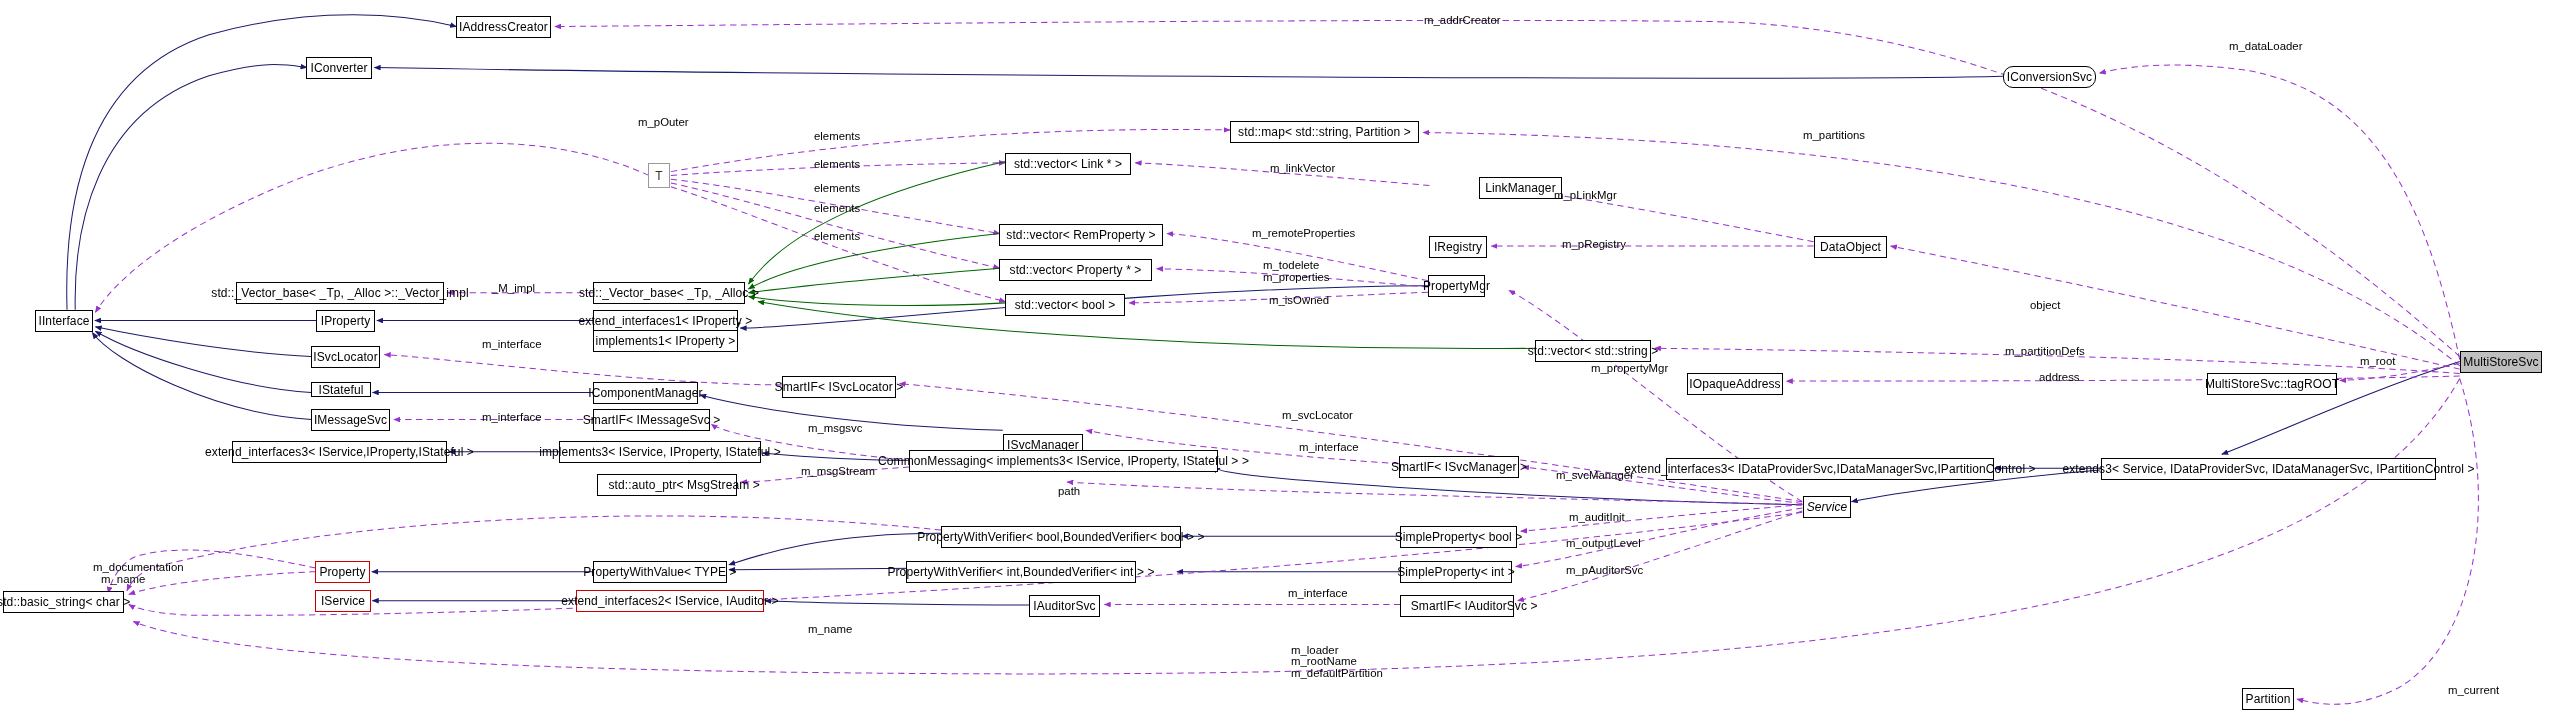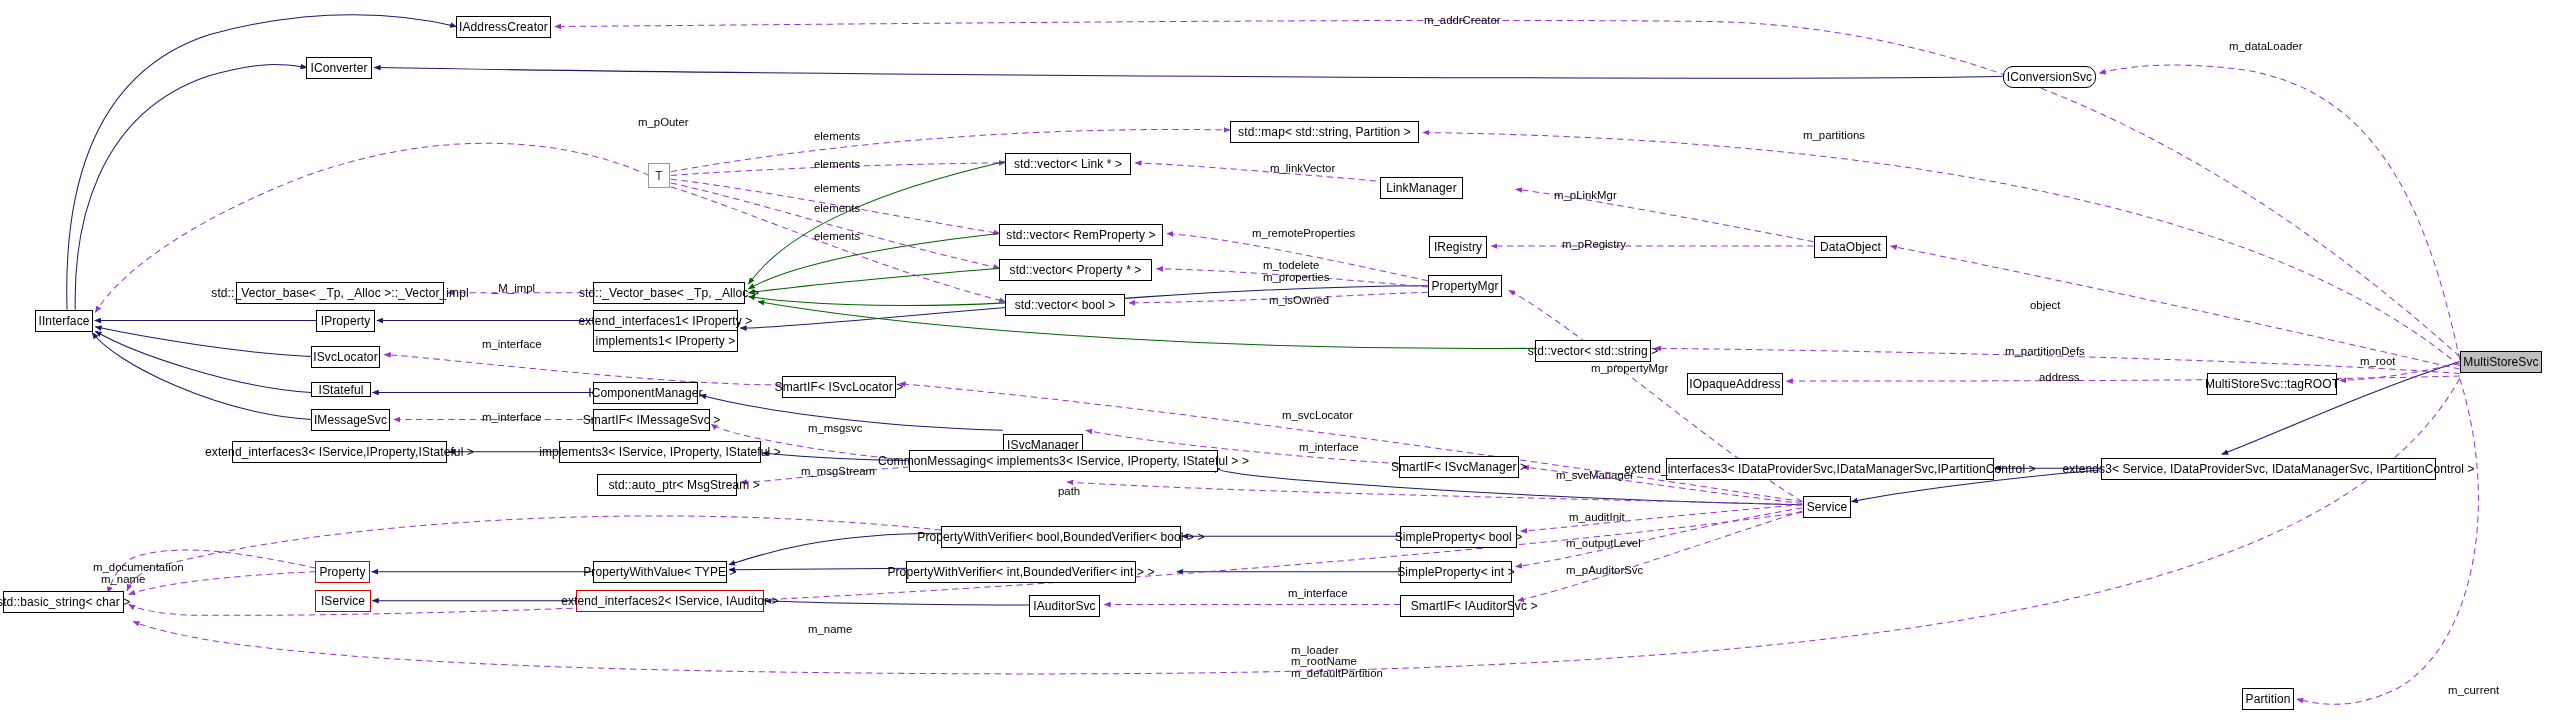--- a/index.html
+++ b/index.html
@@ -204,26 +204,26 @@
     </g>
   </svg>
 
   <div id="node-layer">
       <div class="node" style="left: 456px; top: 16px; width: 95px; height: 21.5px;">IAddressCreator</div>
       <div class="node" style="left: 306px; top: 57px; width: 66px; height: 21.5px;">IConverter</div>
       <div class="node" style="left: 2003px; top: 66px; width: 93px; height: 21.5px; border-radius: 10px;">IConversionSvc</div>
       <div class="node" style="left: 1230px; top: 121px; width: 189px; height: 21.5px;">std::map&lt; std::string, Partition &gt;</div>
       <div class="node tpl" style="left: 648px; top: 163px; width: 22px; height: 25px;">T</div>
       <div class="node" style="left: 1005px; top: 153px; width: 126px; height: 21.5px;">std::vector&lt; Link * &gt;</div>
-      <div class="node" style="left: 1380px; top: 177px; width: 83px; height: 21.5px;">LinkManager</div>
+      <div class="node" style="left: 1479px; top: 177px; width: 83px; height: 21.5px;">LinkManager</div>
       <div class="node" style="left: 1814px; top: 236px; width: 73px; height: 21.5px;">DataObject</div>
       <div class="node" style="left: 999px; top: 224px; width: 164px; height: 21.5px;">std::vector&lt; RemProperty &gt;</div>
       <div class="node" style="left: 1429px; top: 236px; width: 58px; height: 21.5px;">IRegistry</div>
       <div class="node" style="left: 999px; top: 259px; width: 153px; height: 21.5px;">std::vector&lt; Property * &gt;</div>
-      <div class="node" style="left: 1428px; top: 275px; width: 74px; height: 21.5px;">PropertyMgr</div>
+      <div class="node" style="left: 1428px; top: 275px; width: 57px; height: 21.5px;">PropertyMgr</div>
       <div class="node" style="left: 1005px; top: 294px; width: 120px; height: 21.5px;">std::vector&lt; bool &gt;</div>
       <div class="node" style="left: 236px; top: 282px; width: 208px; height: 21.5px;">std::_Vector_base&lt; _Tp, _Alloc &gt;::_Vector_impl</div>
       <div class="node" style="left: 593px; top: 282px; width: 152px; height: 21.5px;">std::_Vector_base&lt; _Tp, _Alloc &gt;</div>
       <div class="node" style="left: 35px; top: 310px; width: 58px; height: 21.5px;">IInterface</div>
       <div class="node" style="left: 316px; top: 310px; width: 59px; height: 21.5px;">IProperty</div>
       <div class="node" style="left: 593px; top: 310px; width: 145px; height: 21.5px;">extend_interfaces1&lt; IProperty &gt;</div>
       <div class="node" style="left: 1535px; top: 340px; width: 116px; height: 21.5px;">std::vector&lt; std::string &gt;</div>
       <div class="node current" style="left: 2460px; top: 351px; width: 82px; height: 21.5px;">MultiStoreSvc</div>
       <div class="node" style="left: 311px; top: 346px; width: 69px; height: 21.5px;">ISvcLocator</div>
       <div class="node" style="left: 593px; top: 330px; width: 145px; height: 21.5px;">implements1&lt; IProperty &gt;</div>
@@ -234,21 +234,21 @@
       <div class="node" style="left: 782px; top: 376px; width: 114px; height: 21.5px;">SmartIF&lt; ISvcLocator &gt;</div>
       <div class="node" style="left: 311px; top: 409px; width: 79px; height: 21.5px;">IMessageSvc</div>
       <div class="node" style="left: 593px; top: 409px; width: 117px; height: 21.5px;">SmartIF&lt; IMessageSvc &gt;</div>
       <div class="node" style="left: 1003px; top: 420px; width: 80px; height: 21.5px; margin-top: 14px;">ISvcManager</div>
       <div class="node" style="left: 232px; top: 441px; width: 215px; height: 21.5px;">extend_interfaces3&lt; IService,IProperty,IStateful &gt;</div>
       <div class="node" style="left: 559px; top: 441px; width: 202px; height: 21.5px;">implements3&lt; IService, IProperty, IStateful &gt;</div>
       <div class="node" style="left: 909px; top: 450px; width: 309px; height: 21.5px;">CommonMessaging&lt; implements3&lt; IService, IProperty, IStateful &gt; &gt;</div>
       <div class="node" style="left: 1399px; top: 456px; width: 120px; height: 21.5px;">SmartIF&lt; ISvcManager &gt;</div>
       <div class="node" style="left: 1666px; top: 458px; width: 328px; height: 21.5px;">extend_interfaces3&lt; IDataProviderSvc,IDataManagerSvc,IPartitionControl &gt;</div>
       <div class="node" style="left: 2101px; top: 458px; width: 335px; height: 21.5px;">extends3&lt; Service, IDataProviderSvc, IDataManagerSvc, IPartitionControl &gt;</div>
-      <div class="node" style="left: 1803px; top: 496px; width: 48px; height: 21.5px;">Service</div>
+      <div class="node" style="left: 1803px; top: 496px; width: 48px; height: 21.5px; font-style: italic;">Service</div>
       <div class="node" style="left: 597px; top: 474px; width: 140px; height: 21.5px; padding-left: 40px;">std::auto_ptr&lt; MsgStream &gt;</div>
       <div class="node" style="left: 941px; top: 526px; width: 240px; height: 21.5px;">PropertyWithVerifier&lt; bool,BoundedVerifier&lt; bool &gt; &gt;</div>
       <div class="node" style="left: 1400px; top: 526px; width: 117px; height: 21.5px;">SimpleProperty&lt; bool &gt;</div>
       <div class="node red" style="left: 315px; top: 561px; width: 55px; height: 21.5px;">Property</div>
       <div class="node" style="left: 593px; top: 561px; width: 134px; height: 21.5px;">PropertyWithValue&lt; TYPE &gt;</div>
       <div class="node" style="left: 906px; top: 561px; width: 230px; height: 21.5px;">PropertyWithVerifier&lt; int,BoundedVerifier&lt; int &gt; &gt;</div>
       <div class="node" style="left: 1400px; top: 561px; width: 112px; height: 21.5px;">SimpleProperty&lt; int &gt;</div>
       <div class="node" style="left: 3.2px; top: 591px; width: 121px; height: 21.5px;">std::basic_string&lt; char &gt;</div>
       <div class="node red" style="left: 315px; top: 590px; width: 56px; height: 21.5px;">IService</div>
       <div class="node red" style="left: 576px; top: 590px; width: 188px; height: 21.5px;">extend_interfaces2&lt; IService, IAuditor &gt;</div>

